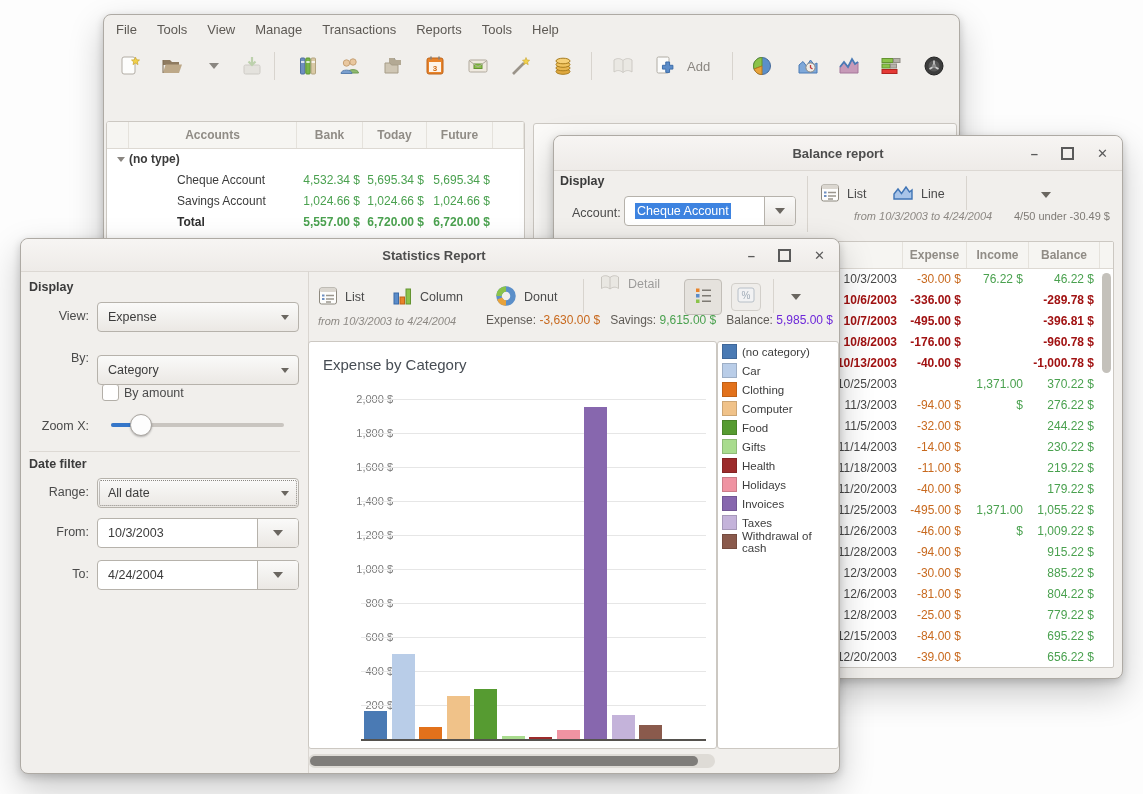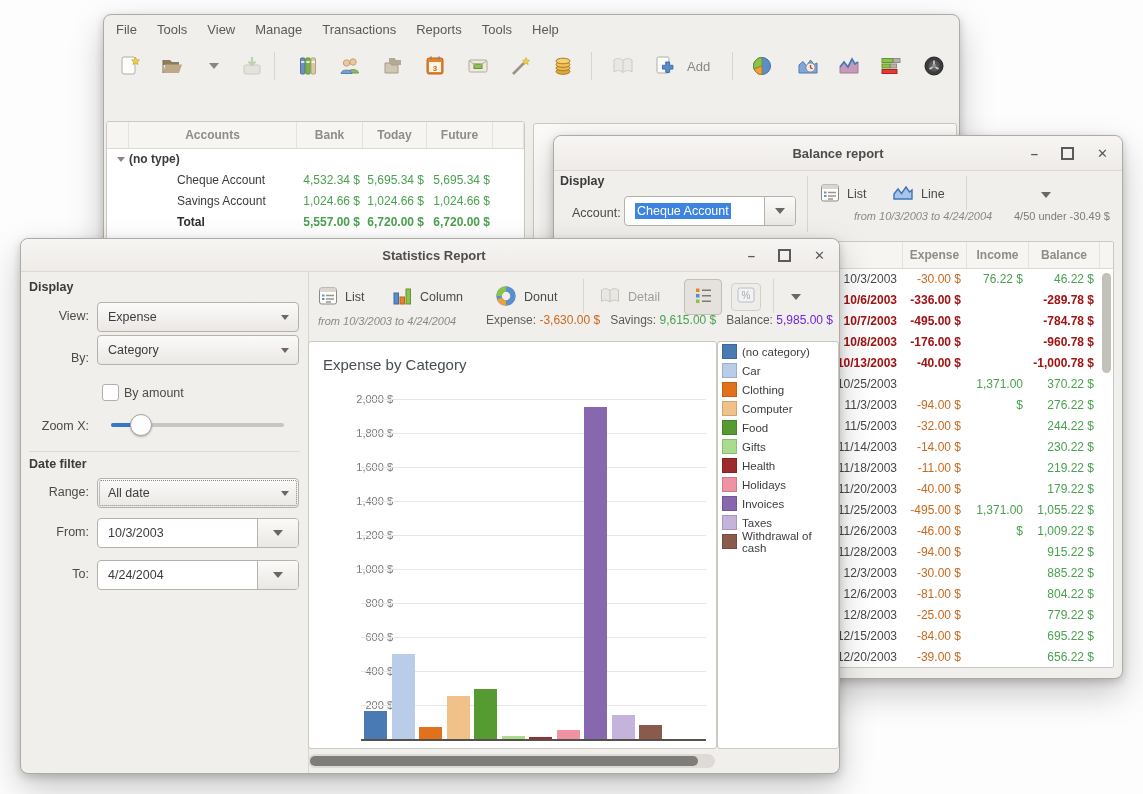--- a/index.html
+++ b/index.html
@@ -334,21 +334,21 @@
         <div class="bal-grid bal-row alert">
           <div>10/6/2003</div>
           <div>-336.00 $</div>
           <div></div>
           <div>-289.78 $</div>
         </div>
         <div class="bal-grid bal-row alert">
           <div>10/7/2003</div>
           <div>-495.00 $</div>
           <div></div>
-          <div>-784.78 $</div>
+          <div>-396.81 $</div>
         </div>
         <div class="bal-grid bal-row alert">
           <div>10/8/2003</div>
           <div>-176.00 $</div>
           <div></div>
           <div>-960.78 $</div>
         </div>
         <div class="bal-grid bal-row alert">
           <div>10/13/2003</div>
           <div>-40.00 $</div>
@@ -457,21 +457,21 @@
 
   <span class="sec-label" style="left:8px;top:41px;">Display</span>
   <span class="fld-label" style="left:0;width:68px;top:70px;text-align:right;">View:</span>
   <div class="combo" style="left:76px;top:63px;width:202px;">
     <span class="ctext">Expense</span>
     <span class="carrow">
         <span class="caret"></span>
       </span>
   </div>
   <span class="fld-label" style="left:0;width:68px;top:112px;text-align:right;">By:</span>
-  <div class="combo" style="left:76px;top:96px;width:202px;align-items:center;">
+  <div class="combo" style="left:76px;top:116px;width:202px;align-items:center;">
     <span class="ctext">Category</span>
     <span class="carrow">
         <span class="caret"></span>
       </span>
   </div>
   <span class="check" style="left:81px;top:145px;"></span>
   <span class="fld-label" style="left:103px;top:147px;">By amount</span>
   <span class="fld-label" style="left:0;width:68px;top:180px;text-align:right;">Zoom X:</span>
   <div class="slider-track" style="left:90px;top:184px;width:173px;"></div>
   <div class="slider-fill" style="left:90px;top:184px;width:30px;"></div>
@@ -520,21 +520,21 @@
   </div>
   <div class="tb-btn" style="left:474px;top:42px;">
     <span><svg width="22" height="22">
           <circle cx="11" cy="11" r="7" fill="none" stroke="#5b8fc9" stroke-width="5.5"></circle>
           <path d="M11 4a7 7 0 0 0-7 7" fill="none" stroke="#8bc34a" stroke-width="5.5"></path>
           <path d="M4.6 13.5A7 7 0 0 0 11 18" fill="none" stroke="#e8a33c" stroke-width="5.5"></path>
         </svg></span>
     <span>Donut</span>
   </div>
   <div class="vsep" style="left:562px;top:40px;height:34px;"></div>
-  <div class="tb-btn dis" style="left:578px;top:42px;">
+  <div class="tb-btn dis" style="left:578px;top:29px;">
     <span><svg width="22" height="22">
           <path d="M2.5 5c2.8-1.8 5.6-1.8 8.5.5 2.9-2.3 5.7-2.3 8.5-.5v11.5c-2.8-1.8-5.6-1.8-8.5.5-2.9-2.3-5.7-2.3-8.5-.5z" fill="#e3e0da" stroke="#a19d94"></path>
           <path d="M11 5.5v11.5" stroke="#a19d94"></path>
         </svg></span>
     <span>Detail</span>
   </div>
   <div class="btn-box" style="left:663px;top:40px;width:36px;height:34px;">
     <span><svg width="17" height="17">
           <rect x="1" y="1.5" width="3.5" height="3.5" fill="#e8832a"></rect>
           <rect x="1" y="7" width="3.5" height="3.5" fill="#5b8cc9"></rect>

